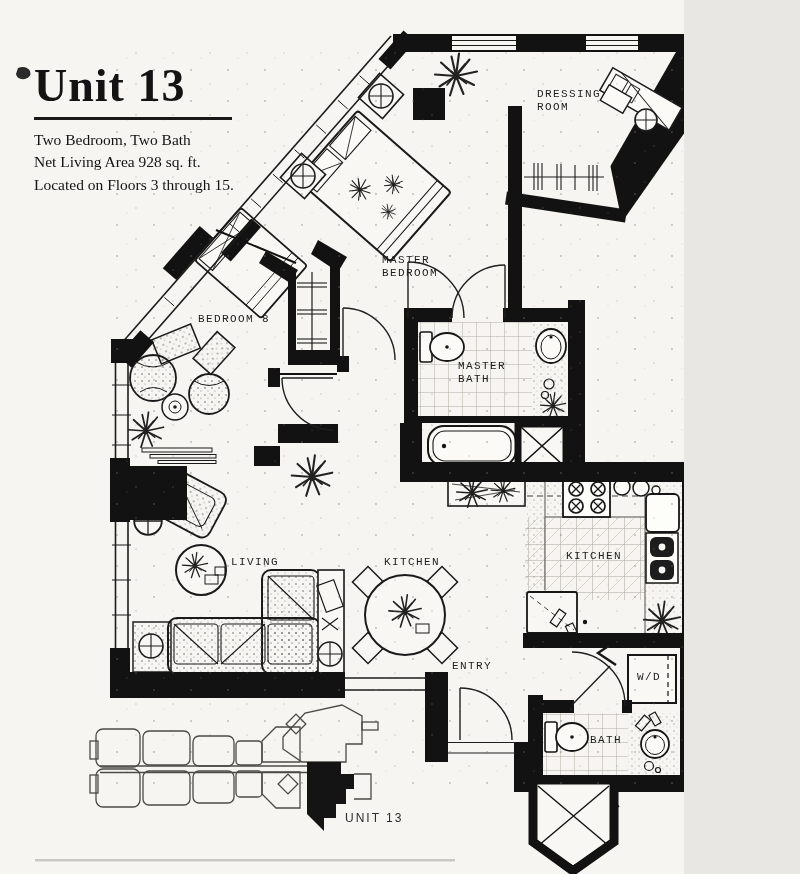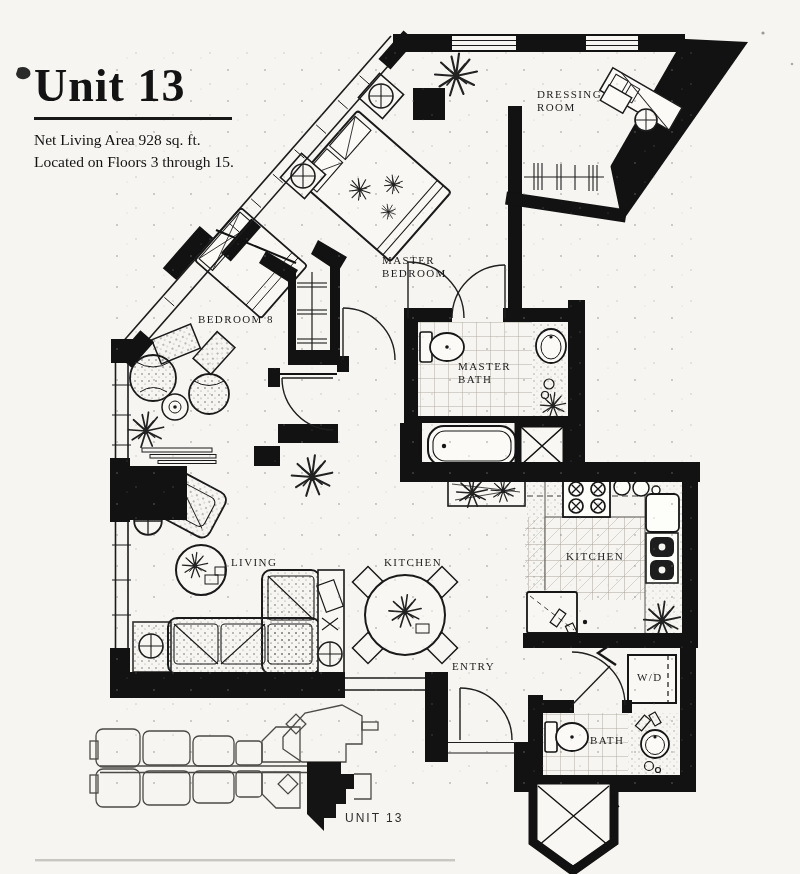--- a/index.html
+++ b/index.html
@@ -1,24 +1,24 @@
 <!DOCTYPE html>
 <html><head>
 <meta charset="utf-8">
 <style>
   html,body{margin:0;padding:0;background:#e8e7e3;}
-  #page{position:relative;width:800px;height:874px;background:#f6f5f1;overflow:hidden;
+  #page{position:relative;width:684px;height:874px;background:#f6f5f1;overflow:hidden;
         font-family:"Liberation Serif",serif;}
   svg{position:absolute;left:0;top:0;}
   .tb{position:absolute;left:34px;top:62px;color:#131313;}
   .tb h1{font:bold 46px/1.05 "Liberation Serif",serif;letter-spacing:1px;margin:0 0 7px 0;}
   .tb .rule{width:198px;height:2.5px;background:#181818;margin:0 0 9px 0;}
   .tb .l{font-size:15.5px;line-height:22.5px;white-space:nowrap;}
   .tb .it{}
-  .lbl{position:absolute;font-family:Liberation Serif, serif;font-size:11px;
+  .lbl{position:absolute;font-family:Liberation Mono, monospace;font-size:11px;
        letter-spacing:1.4px;color:#1d1d1d;line-height:12.5px;white-space:nowrap;}
   .kp{position:absolute;font-family:"Liberation Sans",sans-serif;font-size:12px;
       letter-spacing:2px;color:#2c2c2c;white-space:nowrap;}
 </style>
 </head>
 <body>
 
 <div id="page">
 
 <svg width="800" height="874" viewBox="0 0 800 874">
@@ -462,20 +462,21 @@
             <rect x="281" y="777" width="14" height="14"></rect>
           </g>
     </g>
     <polygon points="307,762 341,762 341,774 354,774 354,789 346,789 346,804 336,804 336,818 324,818 324,831 307,814" fill="#141414" stroke="none"></polygon>
   </g>
 </svg>
 
 <div class="tb">
   <h1>Unit 13</h1>
   <div class="rule"></div>
+  <div class="l">Two Bedroom, Two Bath</div>
   <div class="l it">Net Living Area 928 sq. ft.</div>
   <div class="l">Located on Floors 3 through 15.</div>
 </div>
 
 <div class="lbl" style="left:537px;top:88px">
   <div>DRESSING</div>
   <div>ROOM</div>
 </div>
 <div class="lbl" style="left:382px;top:254px">
   <div>MASTER</div>

